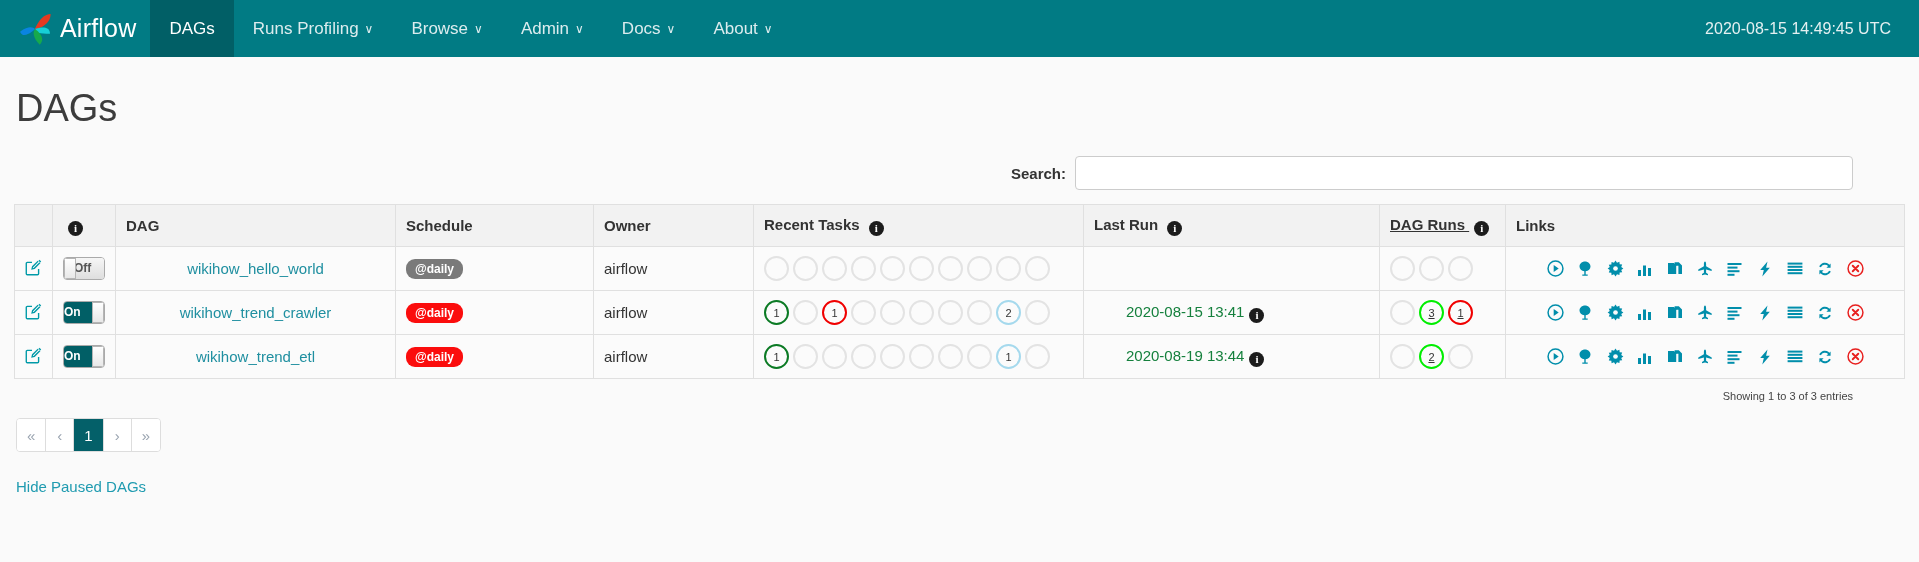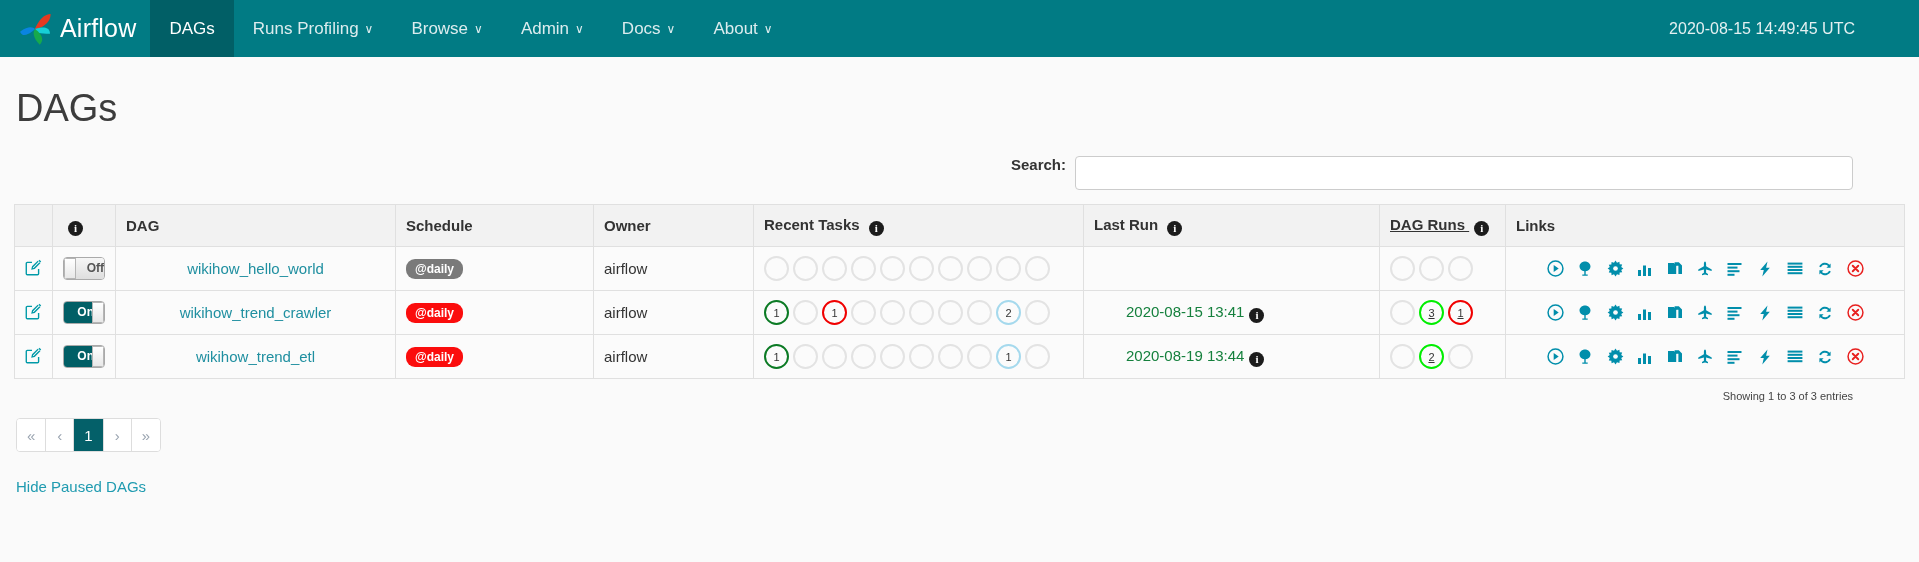--- a/index.html
+++ b/index.html
@@ -42,38 +42,39 @@
   .nav-item.active {
     background: #015f66;
     color: #ffffff;
   }
   .nav-item .caret {
     margin-left: 6px; font-size: 12px; line-height: 1;
   }
   .nav-right {
     margin-left: auto;
     display: flex; align-items: center;
-    padding-right: 64px;
+    padding-right: 28px;
     color: #e4f0f1;
     font-size: 16px;
     white-space: nowrap;
   }
 
   
   .page { padding: 0 14px; }
   .page-title {
     font-size: 38px;
     font-weight: 400;
     color: #3c3c3c;
     margin: 30px 0 26px 2px;
   }
 
   
   .search-row {
     display: flex; justify-content: flex-end;
+    align-items: center;
     margin-bottom: 14px;
     padding-right: 52px;
   }
   .search-label {
     font-size: 15px; font-weight: bold; color: #333;
     margin-right: 9px;
   }
   .search-input {
     width: 778px; height: 34px;
     border: 1px solid #ccc;
@@ -141,21 +142,21 @@
     border-radius: 4px;
     position: relative;
     overflow: hidden;
     cursor: pointer;
     background: #fff;
     vertical-align: middle;
   }
   .toggle .lbl {
     position: absolute; top: 0; height: 100%;
     line-height: 21px; font-size: 12px; font-weight: bold;
-    text-align: right; width: 30px;
+    text-align: left; width: 30px;
   }
   .toggle .knob {
     position: absolute; top: 0; height: 100%; width: 12px;
     background: linear-gradient(#ffffff,#e8e8e8);
     border: 1px solid #b5b5b5;
   }
   .toggle.off .lbl { right: 0; background: linear-gradient(#f6f6f6,#dedede); color: #555; }
   .toggle.off .knob { left: 0; }
   .toggle.on  .lbl { left: 0; background: #015f66; color: #ffffff; }
   .toggle.on  .knob { right: 0; }

